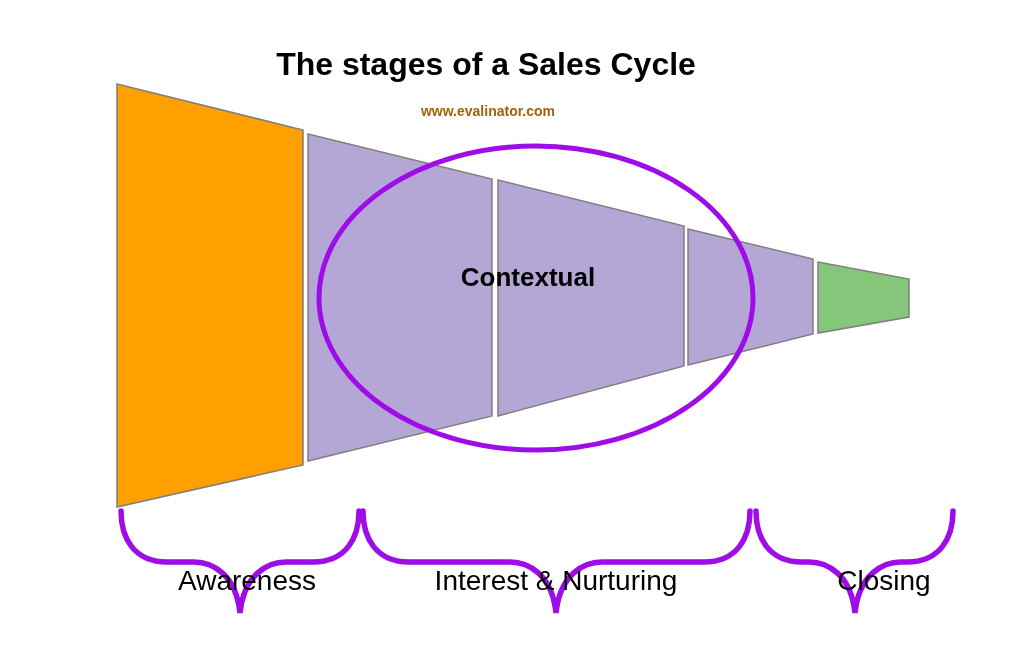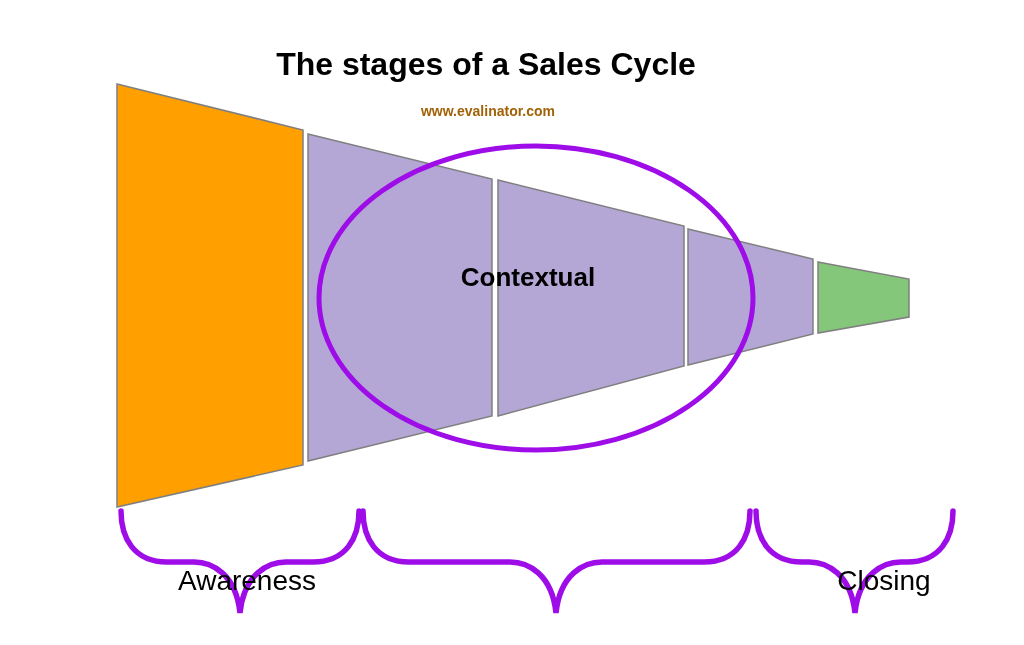--- a/index.html
+++ b/index.html
@@ -88,15 +88,16 @@
 
   <h1 class="page-title">The stages of a Sales Cycle</h1>
 
   <div class="subtitle">www.evalinator.com</div>
 
   <div class="center-label">
     <div>Contextual</div>
   </div>
 
   <div class="brace-label l1">Awareness</div>
+  <div class="brace-label l2">Interest &amp; Nurturing</div>
   <div class="brace-label l3">Closing</div>
 
 </div>
 
 </body></html>

